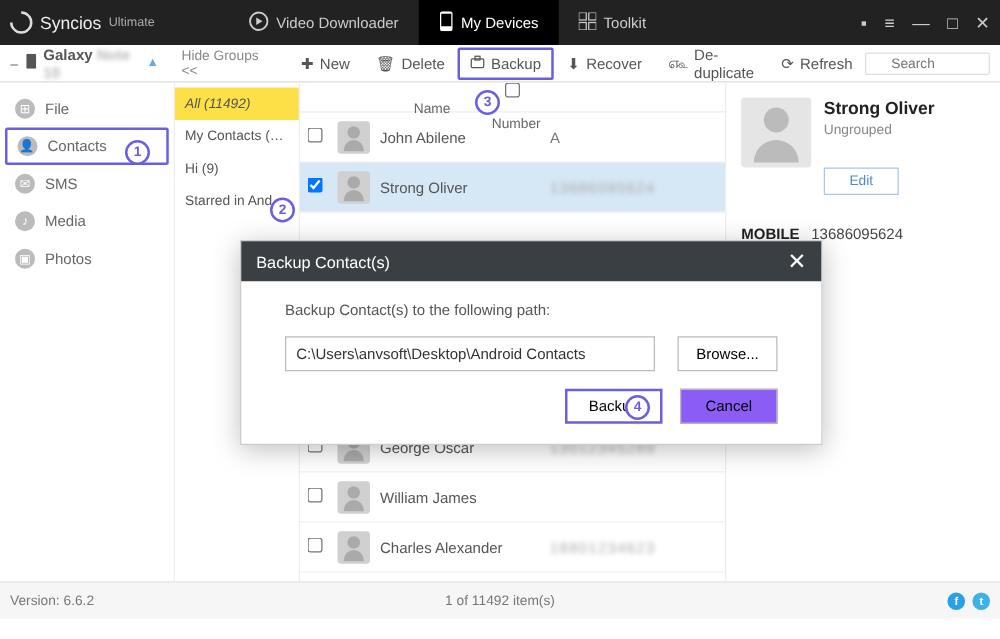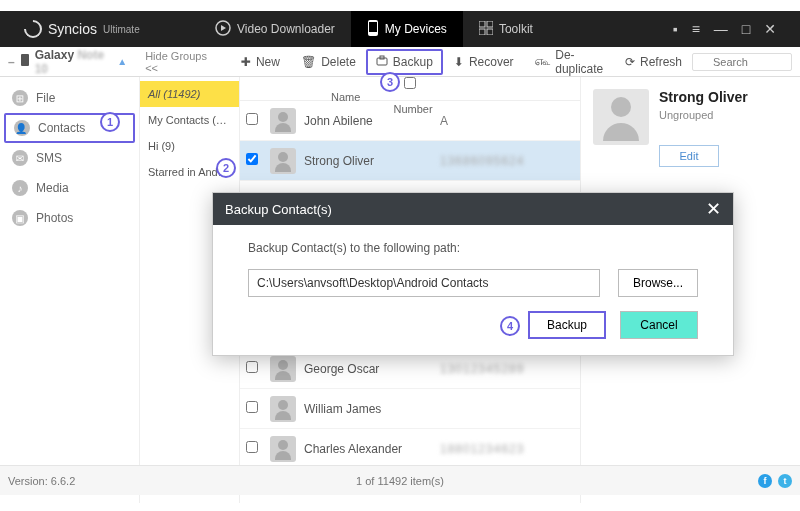--- a/index.html
+++ b/index.html
@@ -1,18 +1,18 @@
 <!DOCTYPE html>
 <html><head>
 <meta charset="utf-8">
 <style>
 * { margin: 0; padding: 0; box-sizing: border-box; font-family: "Segoe UI", Arial, sans-serif; }
 body { width: 800px; height: 511px; background: #fff; overflow: hidden; position: relative; font-size: 12px; color: #333; }
 
-.titlebar { height: 36px; background: #222; display: flex; align-items: center; color: #eee; padding: 0 24px; margin-top: 11px; }
+.titlebar { height: 36px; background: #222; display: flex; align-items: center; color: #eee; padding: 0 8px; }
 .titlebar .logo { display: flex; align-items: center; gap: 6px; width: 175px; font-size: 14px; }
 .logo-icon { width: 18px; height: 18px; border: 2px solid #ddd; border-radius: 50%; border-left-color: transparent; transform: rotate(45deg); }
 .titlebar .tabs { display: flex; height: 100%; }
 .titlebar .tab { display: flex; align-items: center; gap: 6px; padding: 0 16px; color: #ccc; cursor: pointer; }
 .titlebar .tab.active { background: #000; color: #fff; }
 .titlebar .wincontrols { margin-left: auto; display: flex; gap: 14px; font-size: 14px; color: #ccc; }
 .wincontrols span { cursor: pointer; }
 
 .devicebar { height: 30px; display: flex; align-items: center; border-bottom: 1px solid #ddd; }
 .devicebar .device { display: flex; align-items: center; gap: 6px; padding: 0 8px; width: 140px; font-size: 12px; font-weight: 600; color: #555; }
@@ -57,32 +57,32 @@
 .detail .bigava { width: 56px; height: 56px; background: #e5e5e5; border-radius: 3px; float: left; margin-right: 10px; position: relative; }
 .bigava::before { content: ""; position: absolute; top: 8px; left: 18px; width: 20px; height: 20px; border-radius: 50%; background: #bbb; }
 .bigava::after { content: ""; position: absolute; bottom: 4px; left: 10px; width: 36px; height: 18px; border-radius: 18px 18px 0 0; background: #bbb; }
 .detail .name { font-size: 14px; font-weight: 700; color: #222; }
 .detail .grp { font-size: 11px; color: #888; margin-top: 4px; }
 .detail .editbtn { clear: both; margin-top: 8px; width: 60px; height: 22px; border: 1px solid #a7c7e7; color: #4a8bd0; background: #fff; font-size: 11px; cursor: pointer; display: block; margin-left: 66px; }
 .detail .mobile { margin-top: 24px; font-size: 12px; }
 .mobile .lab { font-weight: 700; color: #222; }
 .mobile .val { color: #444; margin-left: 6px; }
 
-.dialog { position: absolute; left: 192px; top: 192px; width: 522px; background: #fff; border: 1px solid #ccc; box-shadow: 0 4px 20px rgba(0,0,0,.25); z-index: 10; margin-left: 20px; }
+.dialog { position: absolute; left: 192px; top: 192px; width: 466px; background: #fff; border: 1px solid #ccc; box-shadow: 0 4px 20px rgba(0,0,0,.25); z-index: 10; }
 .dialog .dtitle { background: #3a3f44; color: #fff; height: 32px; display: flex; align-items: center; padding: 0 12px; font-size: 13px; }
 .dialog .dclose { margin-left: auto; font-size: 18px; cursor: pointer; }
 .dialog .dbody { padding: 16px 35px; }
 .dbody .lab { font-size: 12px; color: #555; margin-bottom: 14px; }
 .dbody .pathrow { display: flex; gap: 18px; margin-bottom: 14px; }
 .dbody input.path { flex: 1; border: 1px solid #bbb; padding: 6px 8px; font-size: 12px; color: #333; }
 .dbody .browse { width: 80px; border: 1px solid #bbb; background: #fff; cursor: pointer; font-size: 12px; }
 .dbody .meta { display: flex; justify-content: space-between; font-size: 12px; color: #555; margin-bottom: 22px; }
 .dbody .actions { display: flex; justify-content: flex-end; gap: 14px; }
 .dbody .backupbtn { width: 78px; height: 28px; border: 2.5px solid #6a5fe0; background: #fff; font-size: 12px; cursor: pointer; }
-.dbody .cancelbtn { width: 78px; height: 28px; border: 1px solid #bbb; background: #5eead4; font-size: 12px; cursor: pointer; }
+.dbody .cancelbtn { width: 78px; height: 28px; border: 1px solid #bbb; background: #8b5cf6; font-size: 12px; cursor: pointer; }
 
 .annot { position: absolute; width: 20px; height: 20px; border: 2px solid #6a5fe0; border-radius: 50%; display: flex; align-items: center; justify-content: center; font-size: 11px; font-weight: 700; color: #6a5fe0; background: #fff; z-index: 20; }
 .a1 { left: 100px; top: 112px; }
 .a2 { left: 216px; top: 158px; }
 .a3 { left: 380px; top: 72px; }
 .a4 { left: 500px; top: 316px; }
 
 .status { position: absolute; bottom: 16px; left: 0; right: 0; height: 30px; background: #f6f6f6; border-top: 1px solid #e5e5e5; display: flex; align-items: center; font-size: 11px; color: #777; padding: 0 8px; }
 .status .ver { }
 .status .count { position: absolute; left: 50%; transform: translateX(-50%); }

